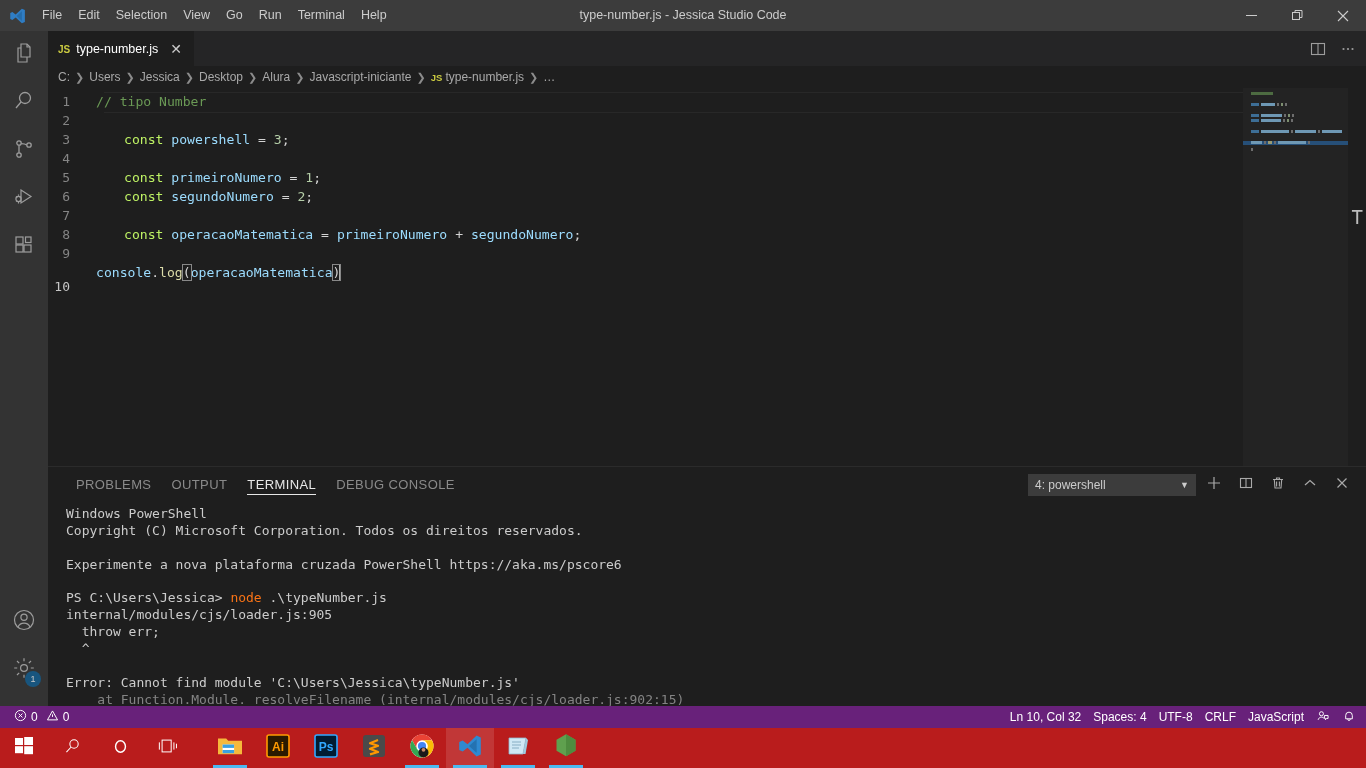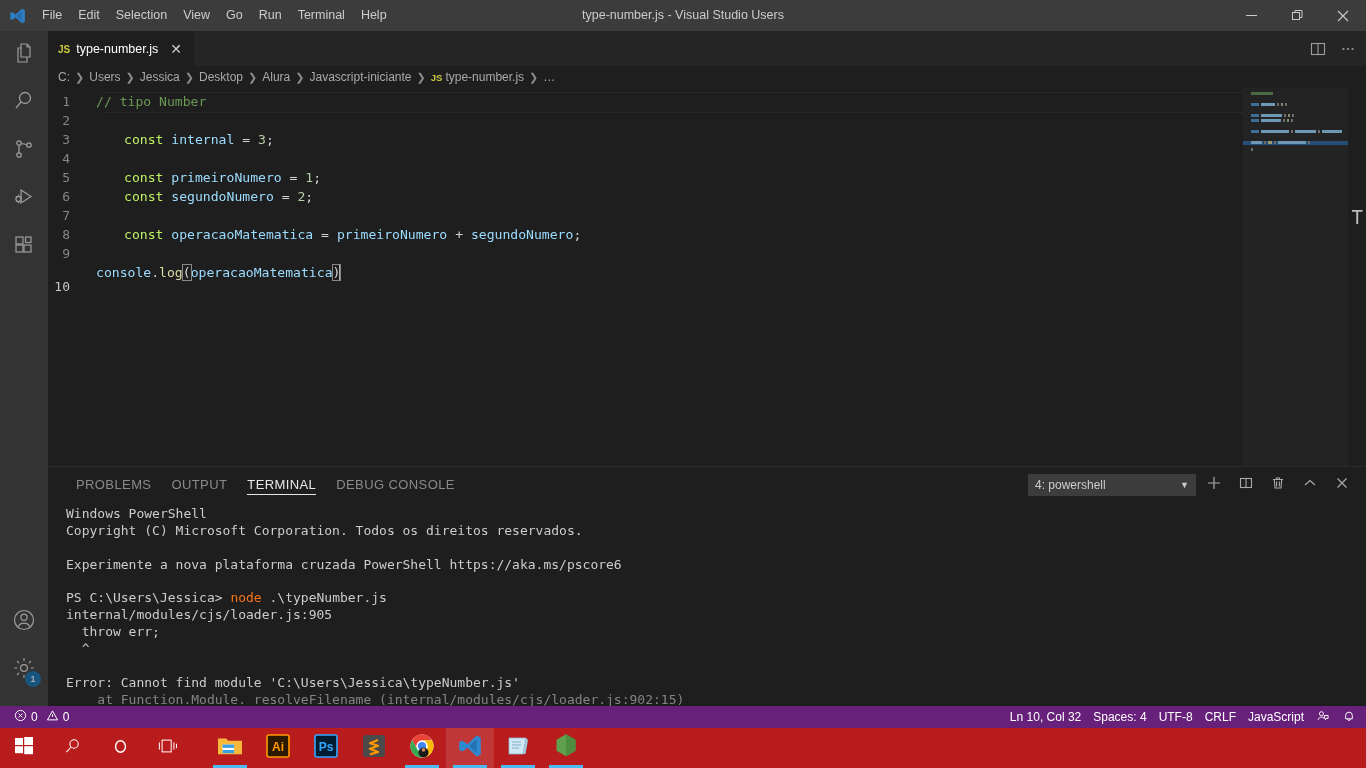--- a/index.html
+++ b/index.html
@@ -241,21 +241,21 @@
     <div class="menu-list">
       <div class="menu-item">File</div>
       <div class="menu-item">Edit</div>
       <div class="menu-item">Selection</div>
       <div class="menu-item">View</div>
       <div class="menu-item">Go</div>
       <div class="menu-item">Run</div>
       <div class="menu-item">Terminal</div>
       <div class="menu-item">Help</div>
     </div>
-    <div class="win-title">type-number.js - Visual Studio Users</div>
+    <div class="win-title">type-number.js - Jessica Studio Code</div>
     <div class="win-controls">
       <div class="win-btn">
         <svg width="11" height="11" viewBox="0 0 11 11">
             <rect x="0" y="5" width="11" height="1" fill="#cccccc"></rect>
           </svg>
       </div>
       <div class="win-btn">
         <svg width="11" height="11" viewBox="0 0 11 11">
           <rect x="0.5" y="2.5" width="7" height="7" fill="none" stroke="#cccccc"></rect>
           <path d="M3 2.5V0.5h7v7H8" fill="none" stroke="#cccccc"></path>
@@ -379,21 +379,21 @@
         <span class="js-badge">JS</span><span>type-number.js</span>
       </span>
       <span class="crumb-sep">❯</span>
       <span class="crumb">…</span>
     </div>
 
     <div class="code-area">
       <div class="code-lines" id="code-lines">
           <div class="code-line"><span class="ln">1</span><span class="code-text"><span class="t-comment">// tipo Number</span></span></div>
           <div class="code-line"><span class="ln">2</span><span class="code-text"></span></div>
-          <div class="code-line"><span class="ln">3</span><span class="code-text"><span class="t-kw">const</span><span class="t-op"> </span><span class="t-var">internal</span><span class="t-op"> = </span><span class="t-num">3</span><span class="t-punc">;</span></span></div>
+          <div class="code-line"><span class="ln">3</span><span class="code-text"><span class="t-kw">const</span><span class="t-op"> </span><span class="t-var">powershell</span><span class="t-op"> = </span><span class="t-num">3</span><span class="t-punc">;</span></span></div>
           <div class="code-line"><span class="ln">4</span><span class="code-text"></span></div>
           <div class="code-line"><span class="ln">5</span><span class="code-text"><span class="t-kw">const</span><span class="t-op"> </span><span class="t-var">primeiroNumero</span><span class="t-op"> = </span><span class="t-num">1</span><span class="t-punc">;</span></span></div>
           <div class="code-line"><span class="ln">6</span><span class="code-text"><span class="t-kw">const</span><span class="t-op"> </span><span class="t-var">segundoNumero</span><span class="t-op"> = </span><span class="t-num">2</span><span class="t-punc">;</span></span></div>
           <div class="code-line"><span class="ln">7</span><span class="code-text"></span></div>
           <div class="code-line"><span class="ln">8</span><span class="code-text"><span class="t-kw">const</span><span class="t-op"> </span><span class="t-var">operacaoMatematica</span><span class="t-op"> = </span><span class="t-var">primeiroNumero</span><span class="t-op"> + </span><span class="t-var">segundoNumero</span><span class="t-punc">;</span></span></div>
           <div class="code-line"><span class="ln">9</span><span class="code-text"></span></div>
           <div class="code-line current"><span class="ln active">10</span><span class="code-text"><span class="t-var">console</span><span class="t-punc">.</span><span class="t-fn">log</span><span class="t-bracket">(</span><span class="t-var">operacaoMatematica</span><span class="t-bracket">)</span><span class="caret"></span></span></div>
         </div>
 
       <div class="mm-divider"></div>

